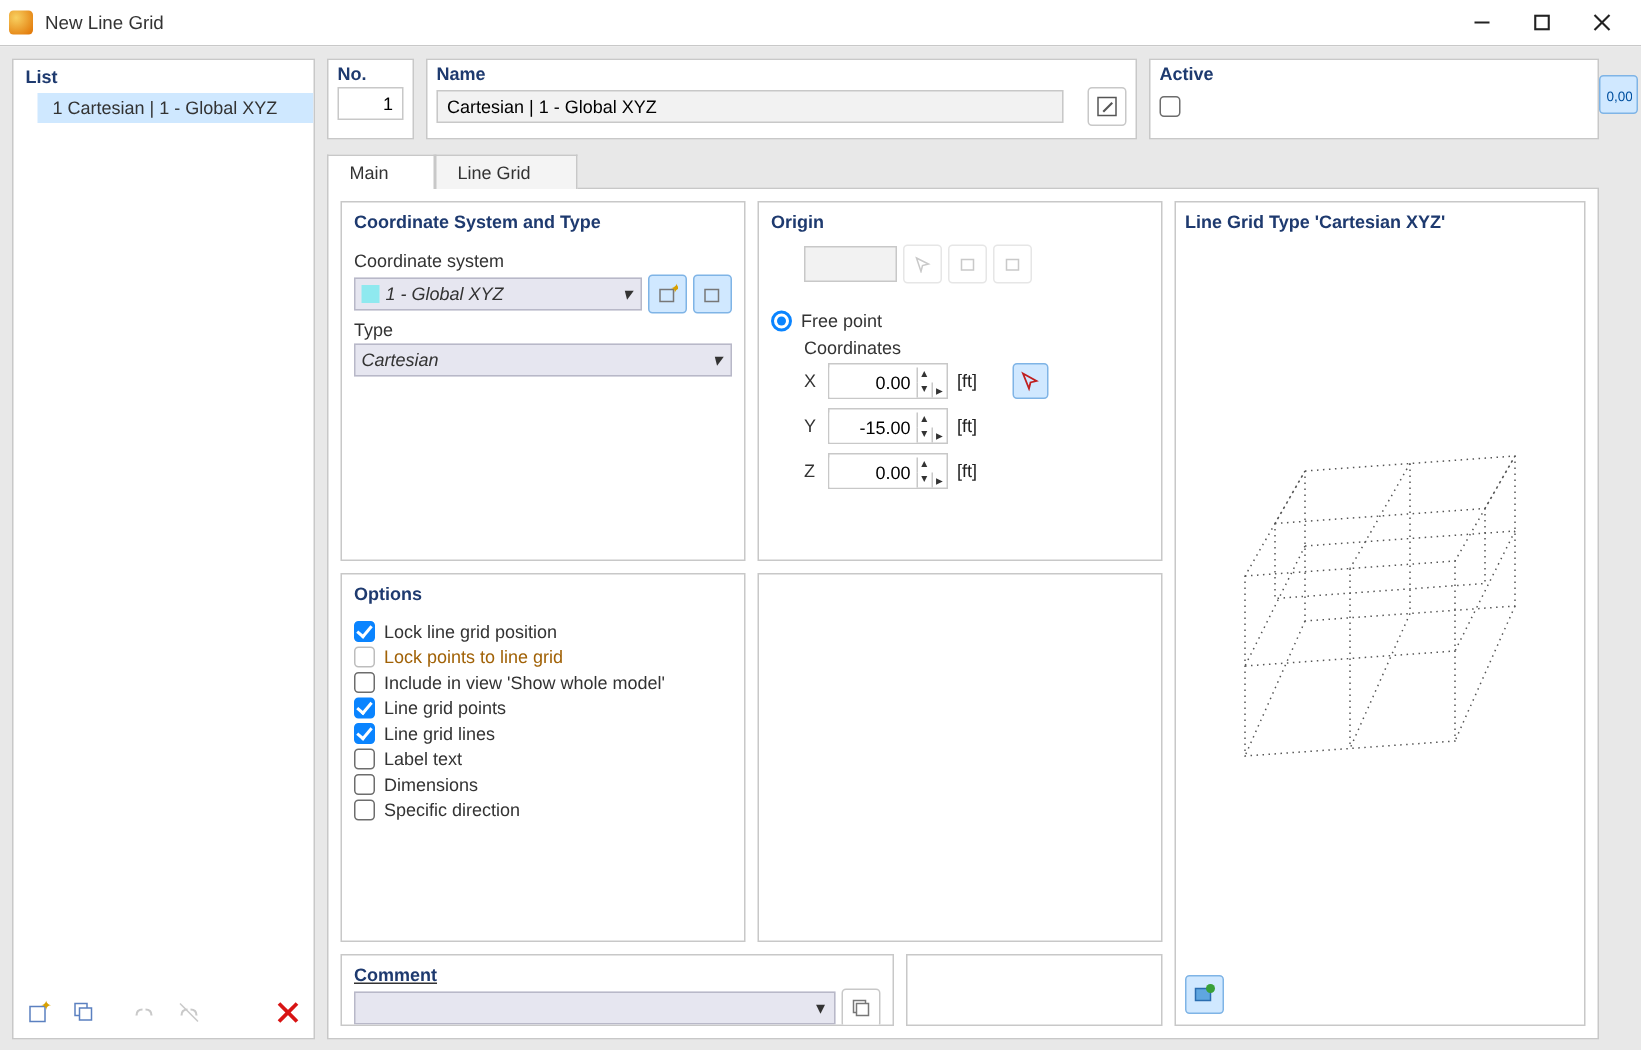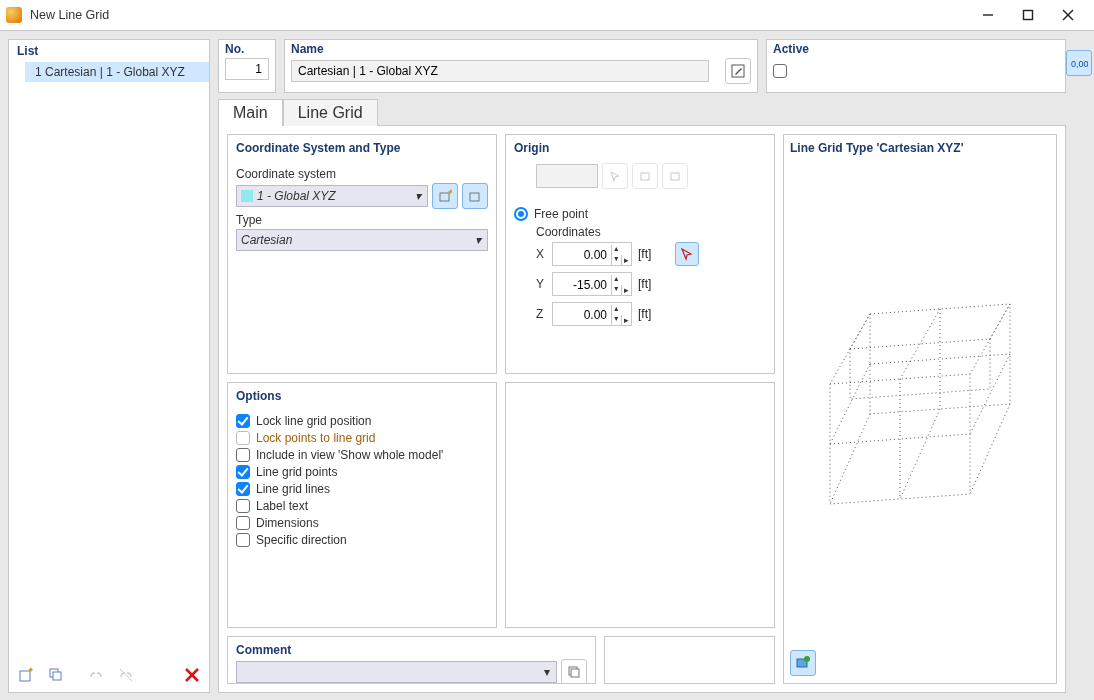--- a/index.html
+++ b/index.html
@@ -109,24 +109,24 @@
   .name-line input { flex:1; }
 
   .tabs-and-body {
     flex:1; display:flex; flex-direction:column; min-height:0;
     gap:0;
   }
   .tabstrip {
     display:flex; align-items:flex-end; height:24px; gap:0;
   }
   .tab {
-    padding:4px 14px 4px 14px;
+    padding:4px 30px 4px 14px;
     border:1px solid var(--border-gray);
     border-bottom:none;
-    background:#f4f4f4; font-size:16px;
+    background:#f4f4f4; font-size:12px;
     position:relative; top:1px;
   }
   .tab.active { background:#fff; z-index:2; }
   .main-white {
     flex:1; background:#fff; border:1px solid var(--border-gray);
     display:grid;
     grid-template-columns: 270px 270px 1fr;
     grid-template-rows: 240px 1fr 48px;
     gap:8px;
     padding:8px;
@@ -214,21 +214,21 @@
     height:24px; min-width:84px; padding:0 12px;
     border:1px solid var(--border-gray); border-radius:4px;
     background:#fcfcfc; font-size:12px;
   }
   .btn.primary { border:1.5px solid var(--accent-blue); }
 
   svg { display:block; }
 
   .comment-area {
     grid-column:1 / span 2; grid-row:3;
-    display:flex; gap:8px;
+    display:flex; gap:8px;text-decoration:underline;
   }
   .comment-area .card { flex:2.7; }
   .comment-area .mini { flex:1.3; border:1px solid var(--border-gray); }
 
   .active-box .chk-wrap {
     margin-top:6px;
   }
 </style>
 </head>
 <body>

